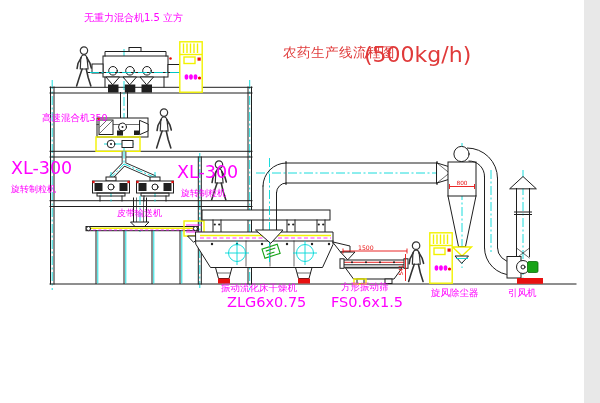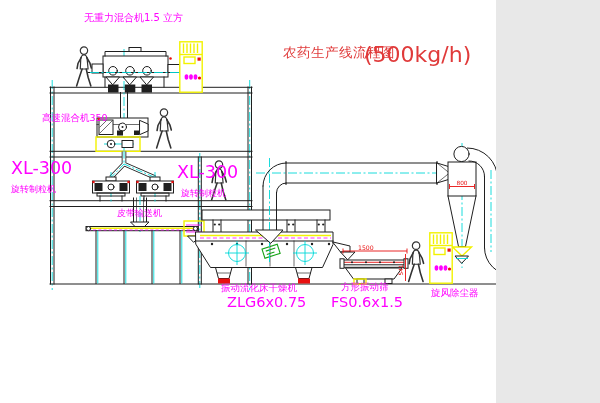--- a/index.html
+++ b/index.html
@@ -1,17 +1,17 @@
 <!DOCTYPE html>
 <html style="--line: #1f1f1f; --centerline: #00d8d8; --label: #ff00ff; --title-red: #e03a3a; --accent-red: #e81010; --highlight-yellow: #f2f200; --accent-green: #17a317; --person: #333333; --background: #ffffff;"><head>
 <meta charset="utf-8">
 <style>
   html,body{margin:0;padding:0;background:#e8e8e8;}
   .canvas{
-    width:496px;height:403px;background:var(--background,#fff);
+    width:584px;height:403px;background:var(--background,#fff);
     position:relative;overflow:hidden;margin:0;
     font-family:"DejaVu Sans",sans-serif;
   }
   svg{display:block;}
   
   .ln{stroke:var(--line);fill:none;stroke-width:1;stroke-linecap:square;}
   .thin{stroke-width:.65;}
   .fw{fill:#fff;}
   .blk{fill:var(--line);stroke:none;}
   .cl{stroke:var(--centerline);fill:none;stroke-width:.9;stroke-dasharray:9 2.5 2 2.5;}

